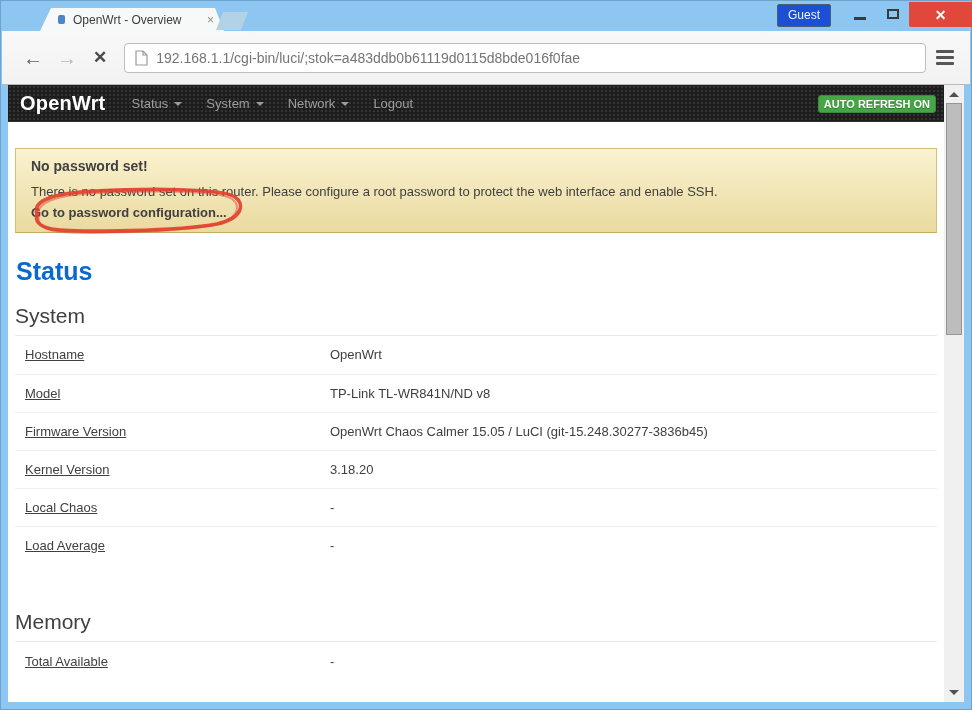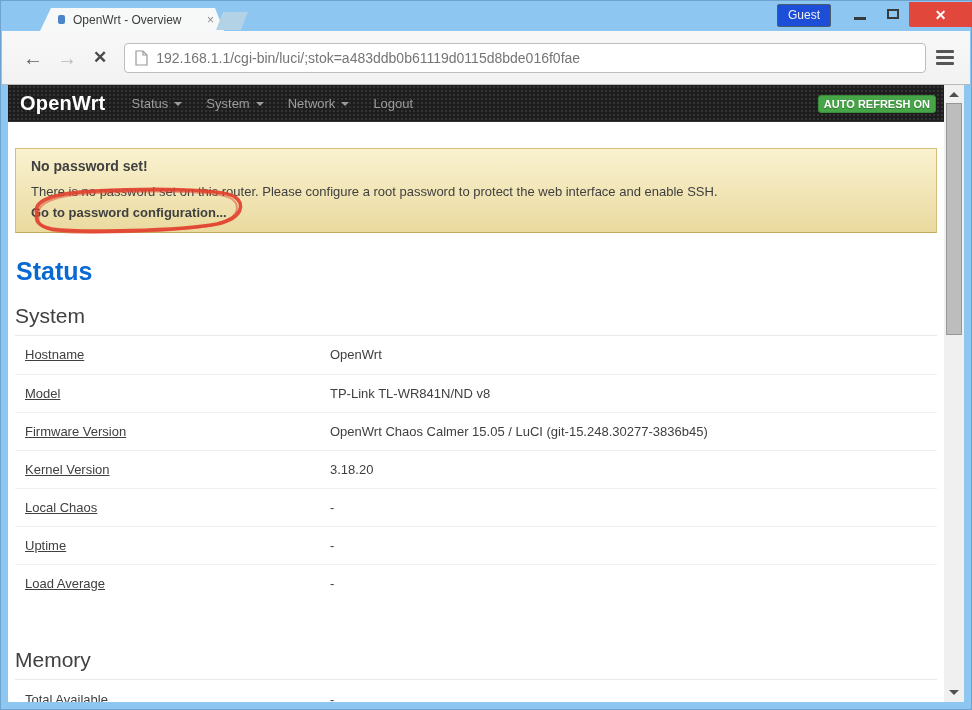--- a/index.html
+++ b/index.html
@@ -231,24 +231,20 @@
             </tr>
             <tr>
               <td class="k">Kernel Version</td>
               <td>3.18.20</td>
             </tr>
             <tr>
               <td class="k">Local Chaos</td>
               <td>-</td>
             </tr>
             <tr>
-              <td class="k">Uptime</td>
-              <td>-</td>
-            </tr>
-            <tr>
               <td class="k">Load Average</td>
               <td>-</td>
             </tr>
           </tbody>
         </table>
 
         <h2 class="section-h memory">Memory</h2>
         <table class="kv">
           <tbody>
             <tr>

